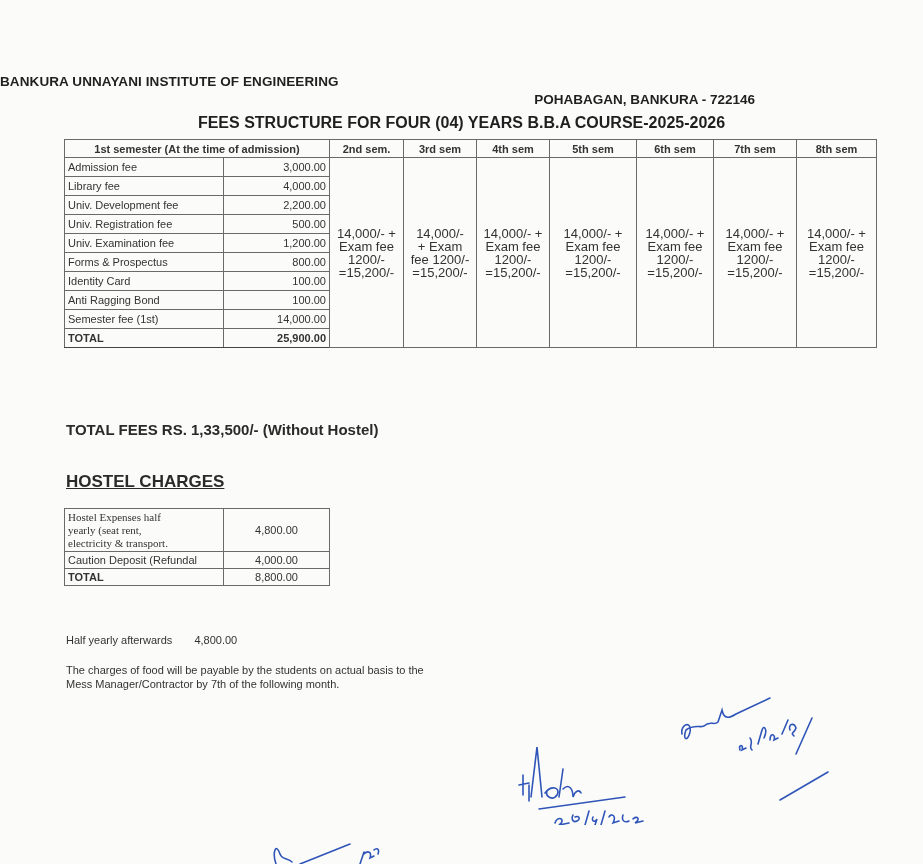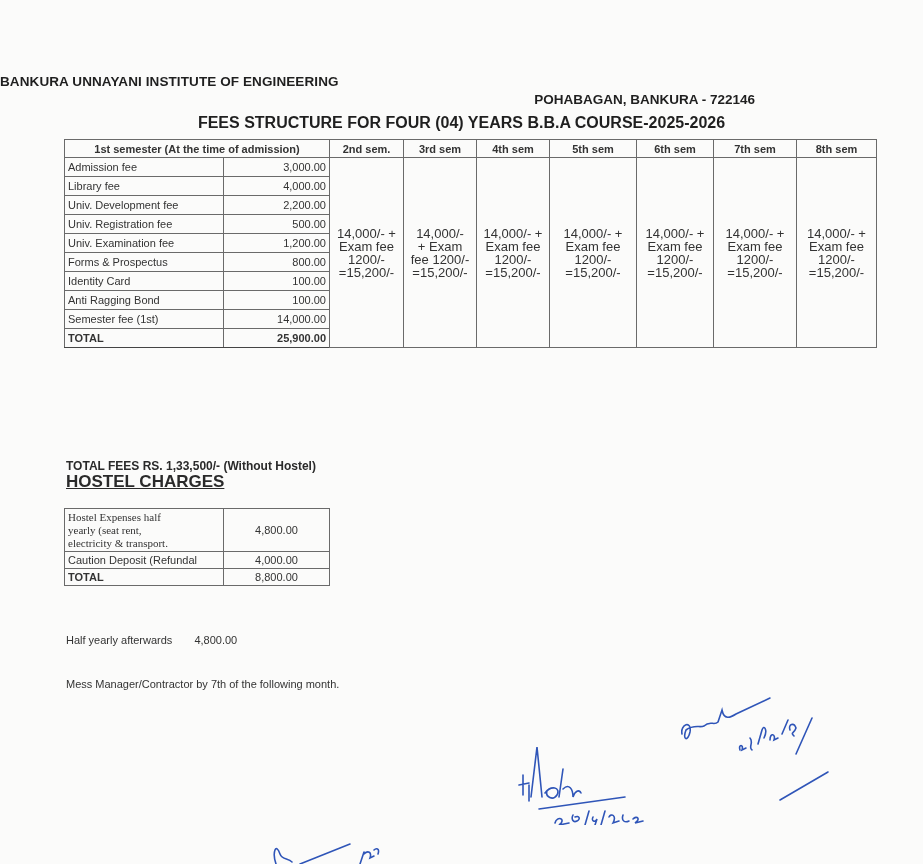--- a/index.html
+++ b/index.html
@@ -33,21 +33,21 @@
   }
   .fees th { font-weight: bold; font-size: 11px; height: 17px; text-align: center; }
   .fees td.lbl { width: 152px; text-align: left; }
   .fees td.amt { width: 99px; text-align: right; }
   .fees td.total { font-weight: bold; }
   .fees td.sem {
     text-align: center; vertical-align: middle; font-size: 13px; line-height: 13px;
   }
   .fees .bottom-row td { border-bottom: 1.5px solid #444; }
   .total-fees {
-    position: absolute; left: 66px; top: 459px; font-weight: bold; font-size: 12px; color: #2a2a2a;
+    position: absolute; left: 66px; top: 421px; font-weight: bold; font-size: 15px; color: #2a2a2a;
   }
   .hostel-heading {
     position: absolute; left: 66px; top: 472px; font-weight: bold; font-size: 17px;
     text-decoration: underline; color: #2a2a2a;
   }
   .hostel {
     position: absolute; left: 64px; top: 508px; font-size: 11px; color: #333;
   }
   .hostel td { border: 1px solid #6a6a6a; padding: 0 3px; line-height: 13px; height: 16px; }
   .hostel td.hl { width: 152px; }
@@ -170,21 +170,21 @@
       <td class="ha">8,800.00</td>
     </tr>
   </tbody>
     </table>
 
   <div class="half-yearly">
     <span>Half yearly afterwards</span><span class="val">4,800.00</span>
   </div>
 
   <div class="food-note">
-    <br>
+    <span>The charges of food will be payable by the students on actual basis to the</span><br>
     <span>Mess Manager/Contractor by 7th of the following month.</span>
   </div>
 
   
   <svg class="sig" style="left:515px; top:745px;" width="150" height="80">
     <g fill="none" stroke="#2f55b8" stroke-width="1.6" stroke-linecap="round">
       <path d="M8 50 L8 30 M4 40 L14 38 M16 52 L22 2 L27 52 M14 56 L14 40 M30 48 C36 40 46 42 42 50 C38 56 30 52 32 46 M44 52 L48 24 M48 44 C54 38 58 44 58 52 C60 46 64 44 66 48"></path>
       <path d="M24 64 L110 52"></path>
       <path d="M40 78 C42 70 52 74 44 80 L54 78 M58 70 C56 74 58 78 62 76 C66 74 64 70 60 72 M70 80 L74 66 M78 72 C76 76 80 78 82 74 L80 80 M86 80 L90 66 M94 72 C96 68 102 70 98 78 L104 76 M108 70 C106 76 110 78 114 76 M118 74 C122 70 126 74 120 78 L128 76"></path>
     </g>

